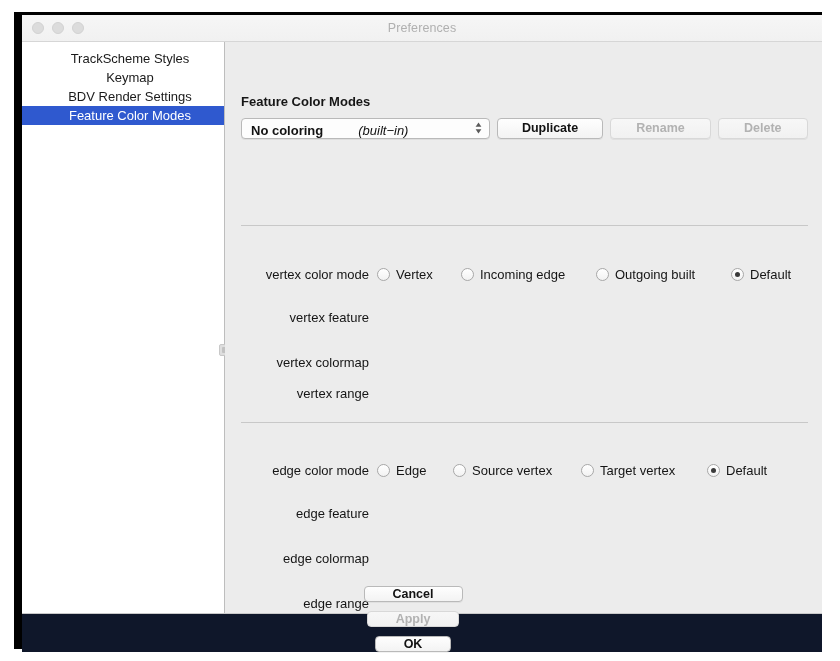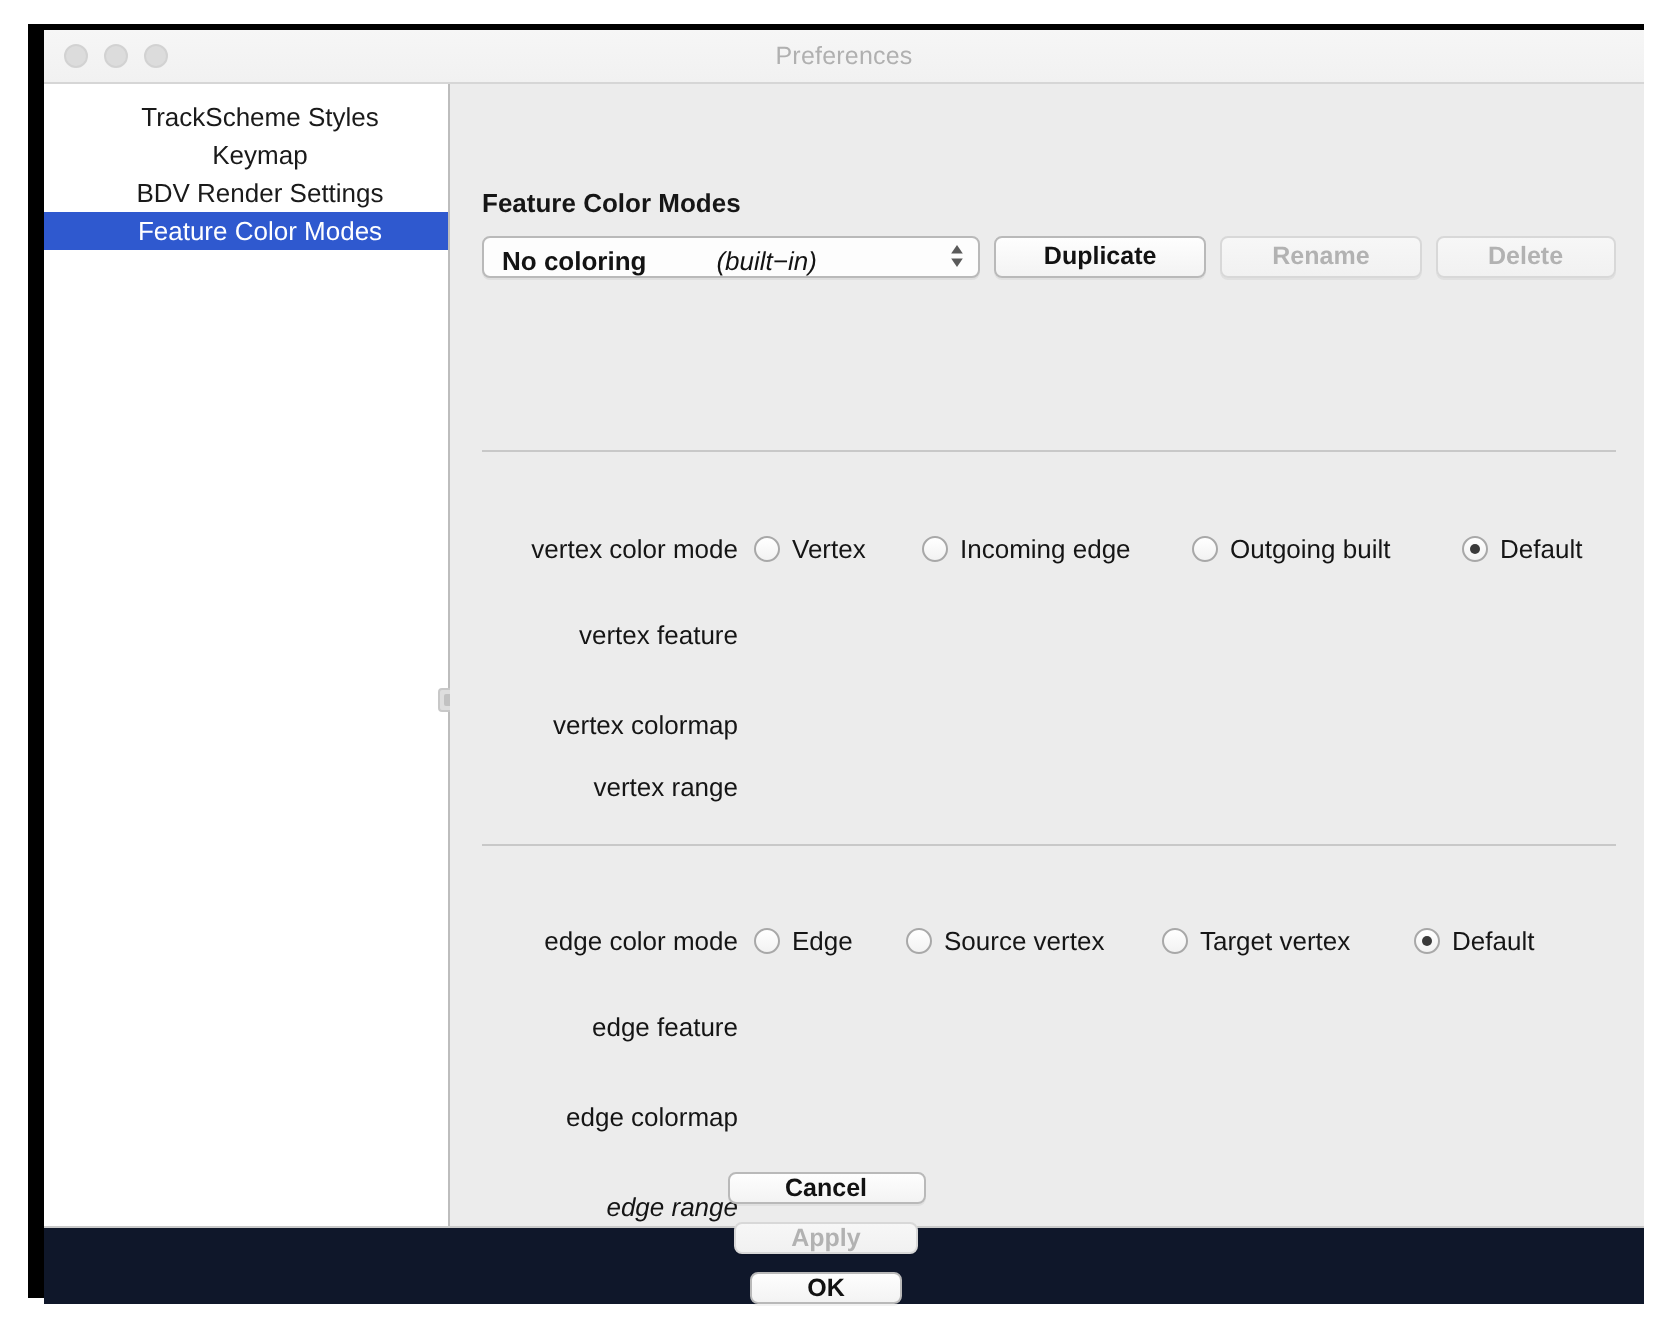--- a/index.html
+++ b/index.html
@@ -265,21 +265,21 @@
     font-size: 13px;
     color: #151515;
     text-align: right;
     white-space: nowrap;
   }
   #lbl-vertex-feature  { top: 268px; left: 0;  width: 128px; }
   #lbl-vertex-colormap { top: 313px; left: 0;  width: 128px; }
   #lbl-vertex-range    { top: 344px; left: 0;  width: 128px; }
   #lbl-edge-feature    { top: 464px; left: 0;  width: 128px; }
   #lbl-edge-colormap   { top: 509px; left: 0;  width: 128px; }
-  #lbl-edge-range      { top: 554px; left: 0;  width: 128px; font-style: italic; }
+  #lbl-edge-range      { top: 554px; left: 0;  width: 128px; }
 
   
   #footer {
     position: relative;
     height: 39px;
     background: #0f172a;
     border-top: 1px solid #c9c9c9;
     display: flex;
     align-items: center;
     justify-content: flex-end;

